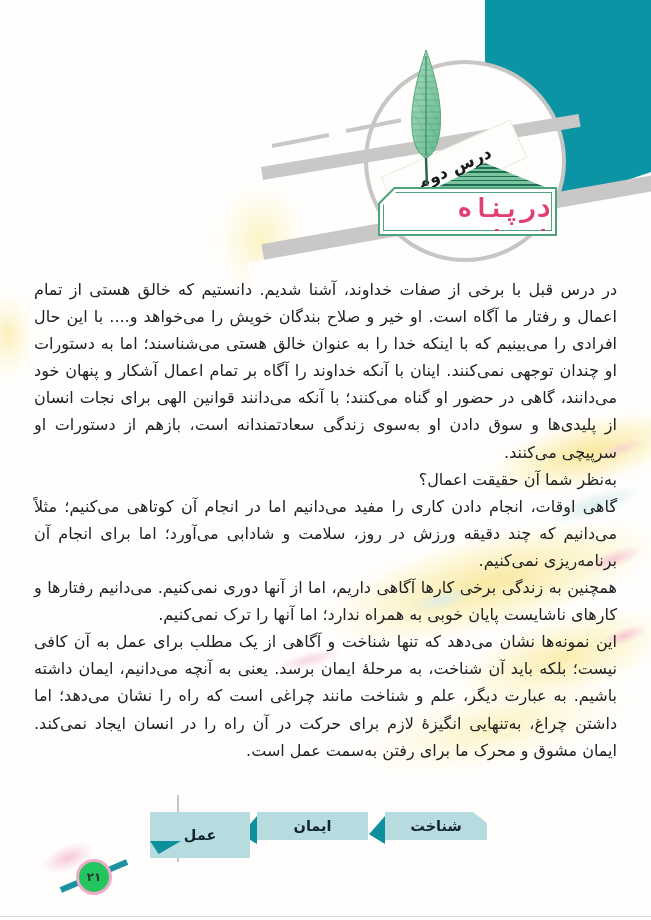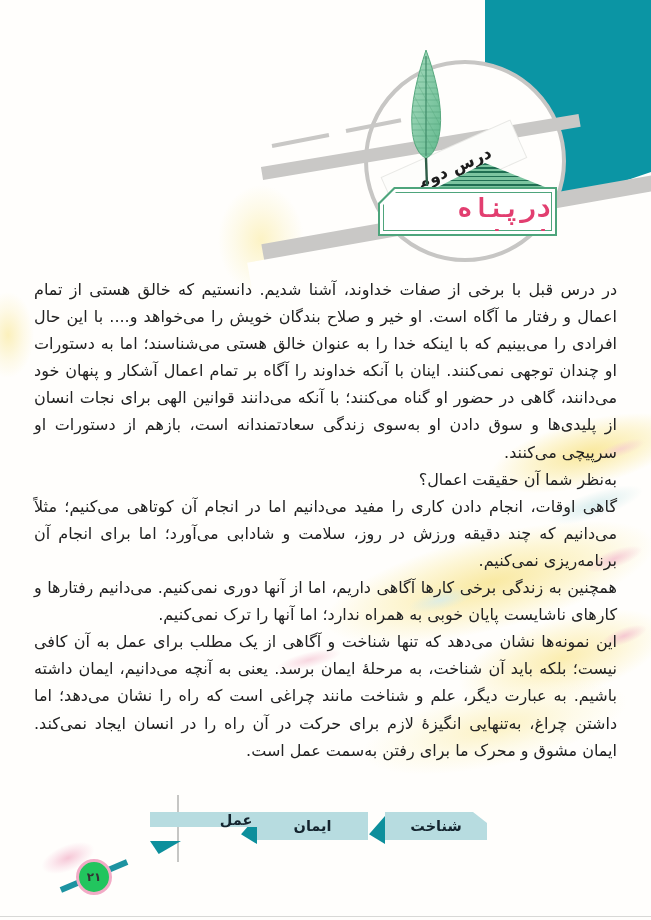--- a/index.html
+++ b/index.html
@@ -76,21 +76,21 @@
   .body-text p{margin:0; text-align-last:right;}
 
   
   .step-box{
     top:812px; height:28px; background:#b7dce0; z-index:9;
     display:flex; align-items:center; justify-content:center;
   }
   .step-box span{font-size:14.5px; font-weight:bold; color:#14242e;}
   .step-shenakht{left:385px; width:102px; clip-path:polygon(0 0,calc(100% - 14px) 0,100% 11px,100% 100%,0 100%);}
   .step-iman{left:257px; width:111px;}
-  .step-amal{left:150px; width:100px; height:15px;padding-left:36px;}
+  .step-amal{left:150px; width:100px; height:46px;}
   .tri{position:absolute; width:16px; height:28px; background:#0d8f9c; z-index:9;
        clip-path:polygon(100% 0,100% 100%,0 65%);}
   .tri1{left:369px; top:816px;}
   .tri2{left:241px; top:816px;}
   .corner-tri{left:150px; top:841px; width:31px; height:13px; background:#0d8f9c;
        clip-path:polygon(0 0,100% 0,28% 100%); z-index:9;}
   .hairline-v{left:177px; top:795px; width:1.5px; height:67px; background:#c6c6c4; z-index:8;}
 
   
   .pn-slash{left:58px; top:873px; width:72px; height:6px; background:#1d93a1;

